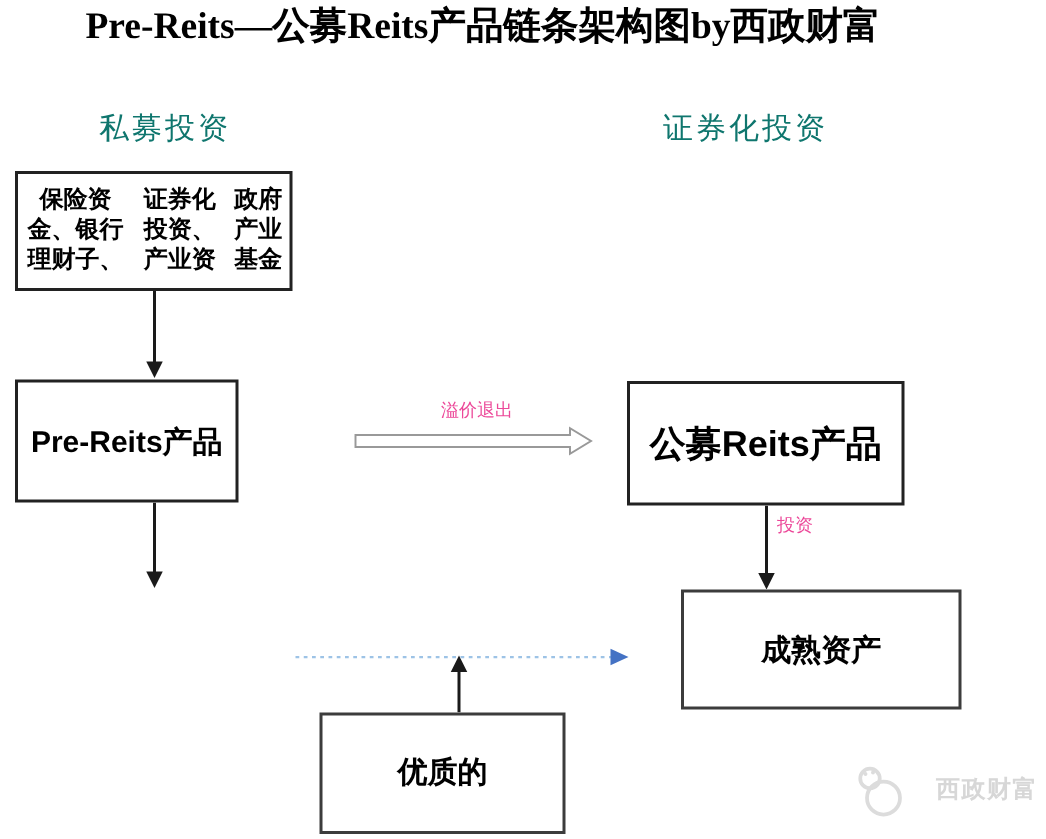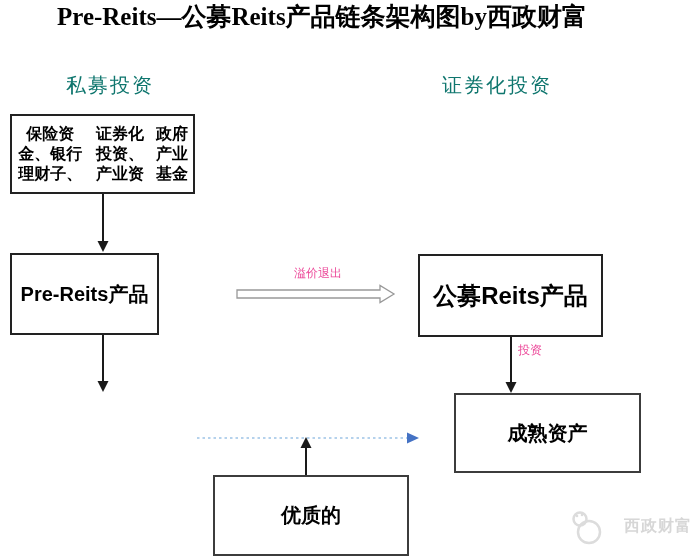--- a/index.html
+++ b/index.html
@@ -21,21 +21,21 @@
     position:absolute; box-sizing:border-box; background:#fff;
     border:2px solid #222222;
     display:flex; flex-direction:row; align-items:center; justify-content:center;
     text-align:center; font-weight:bold; color:#000;
   }
   .box-funds    { left:10px;  top:114px; width:185px; height:80px; font-size:16px; line-height:20px; }
   .box-prereits { left:10px;  top:253px; width:149px; height:82px; font-size:20px; }
   .box-public   { left:418px; top:254px; width:185px; height:83px; font-size:24px; }
   .box-quality  { left:9px;   top:392px; width:186px; height:85px; font-size:20px; }
   .box-mature   { left:417px; top:393px; width:187px; height:80px; font-size:20px; border-color:#3c3c3c;margin-left:37px; }
-  .box-operator { left:213px; top:475px; width:196px; height:81px; font-size:20px; line-height:27px; border-color:#3c3c3c; }
+  .box-operator { left:213px; top:475px; width:164px; height:81px; font-size:20px; line-height:27px; border-color:#3c3c3c; }
   .edge-label {
     position:absolute; font-family:"Liberation Serif","DejaVu Serif",serif;
     font-size:12px; color:#ec4899; white-space:nowrap; line-height:20px;
   }
   .lbl-premium  { left:278px; top:263px; width:80px;  text-align:center; }
   .lbl-acquire  { left:114px; top:343px; text-align:left; }
   .lbl-invest   { left:518px; top:340px; }
   .lbl-cultivate{ left:210px; top:406px; width:200px; text-align:center; }
   .svg-layer { position:absolute; left:0; top:0; }
   .watermark {

